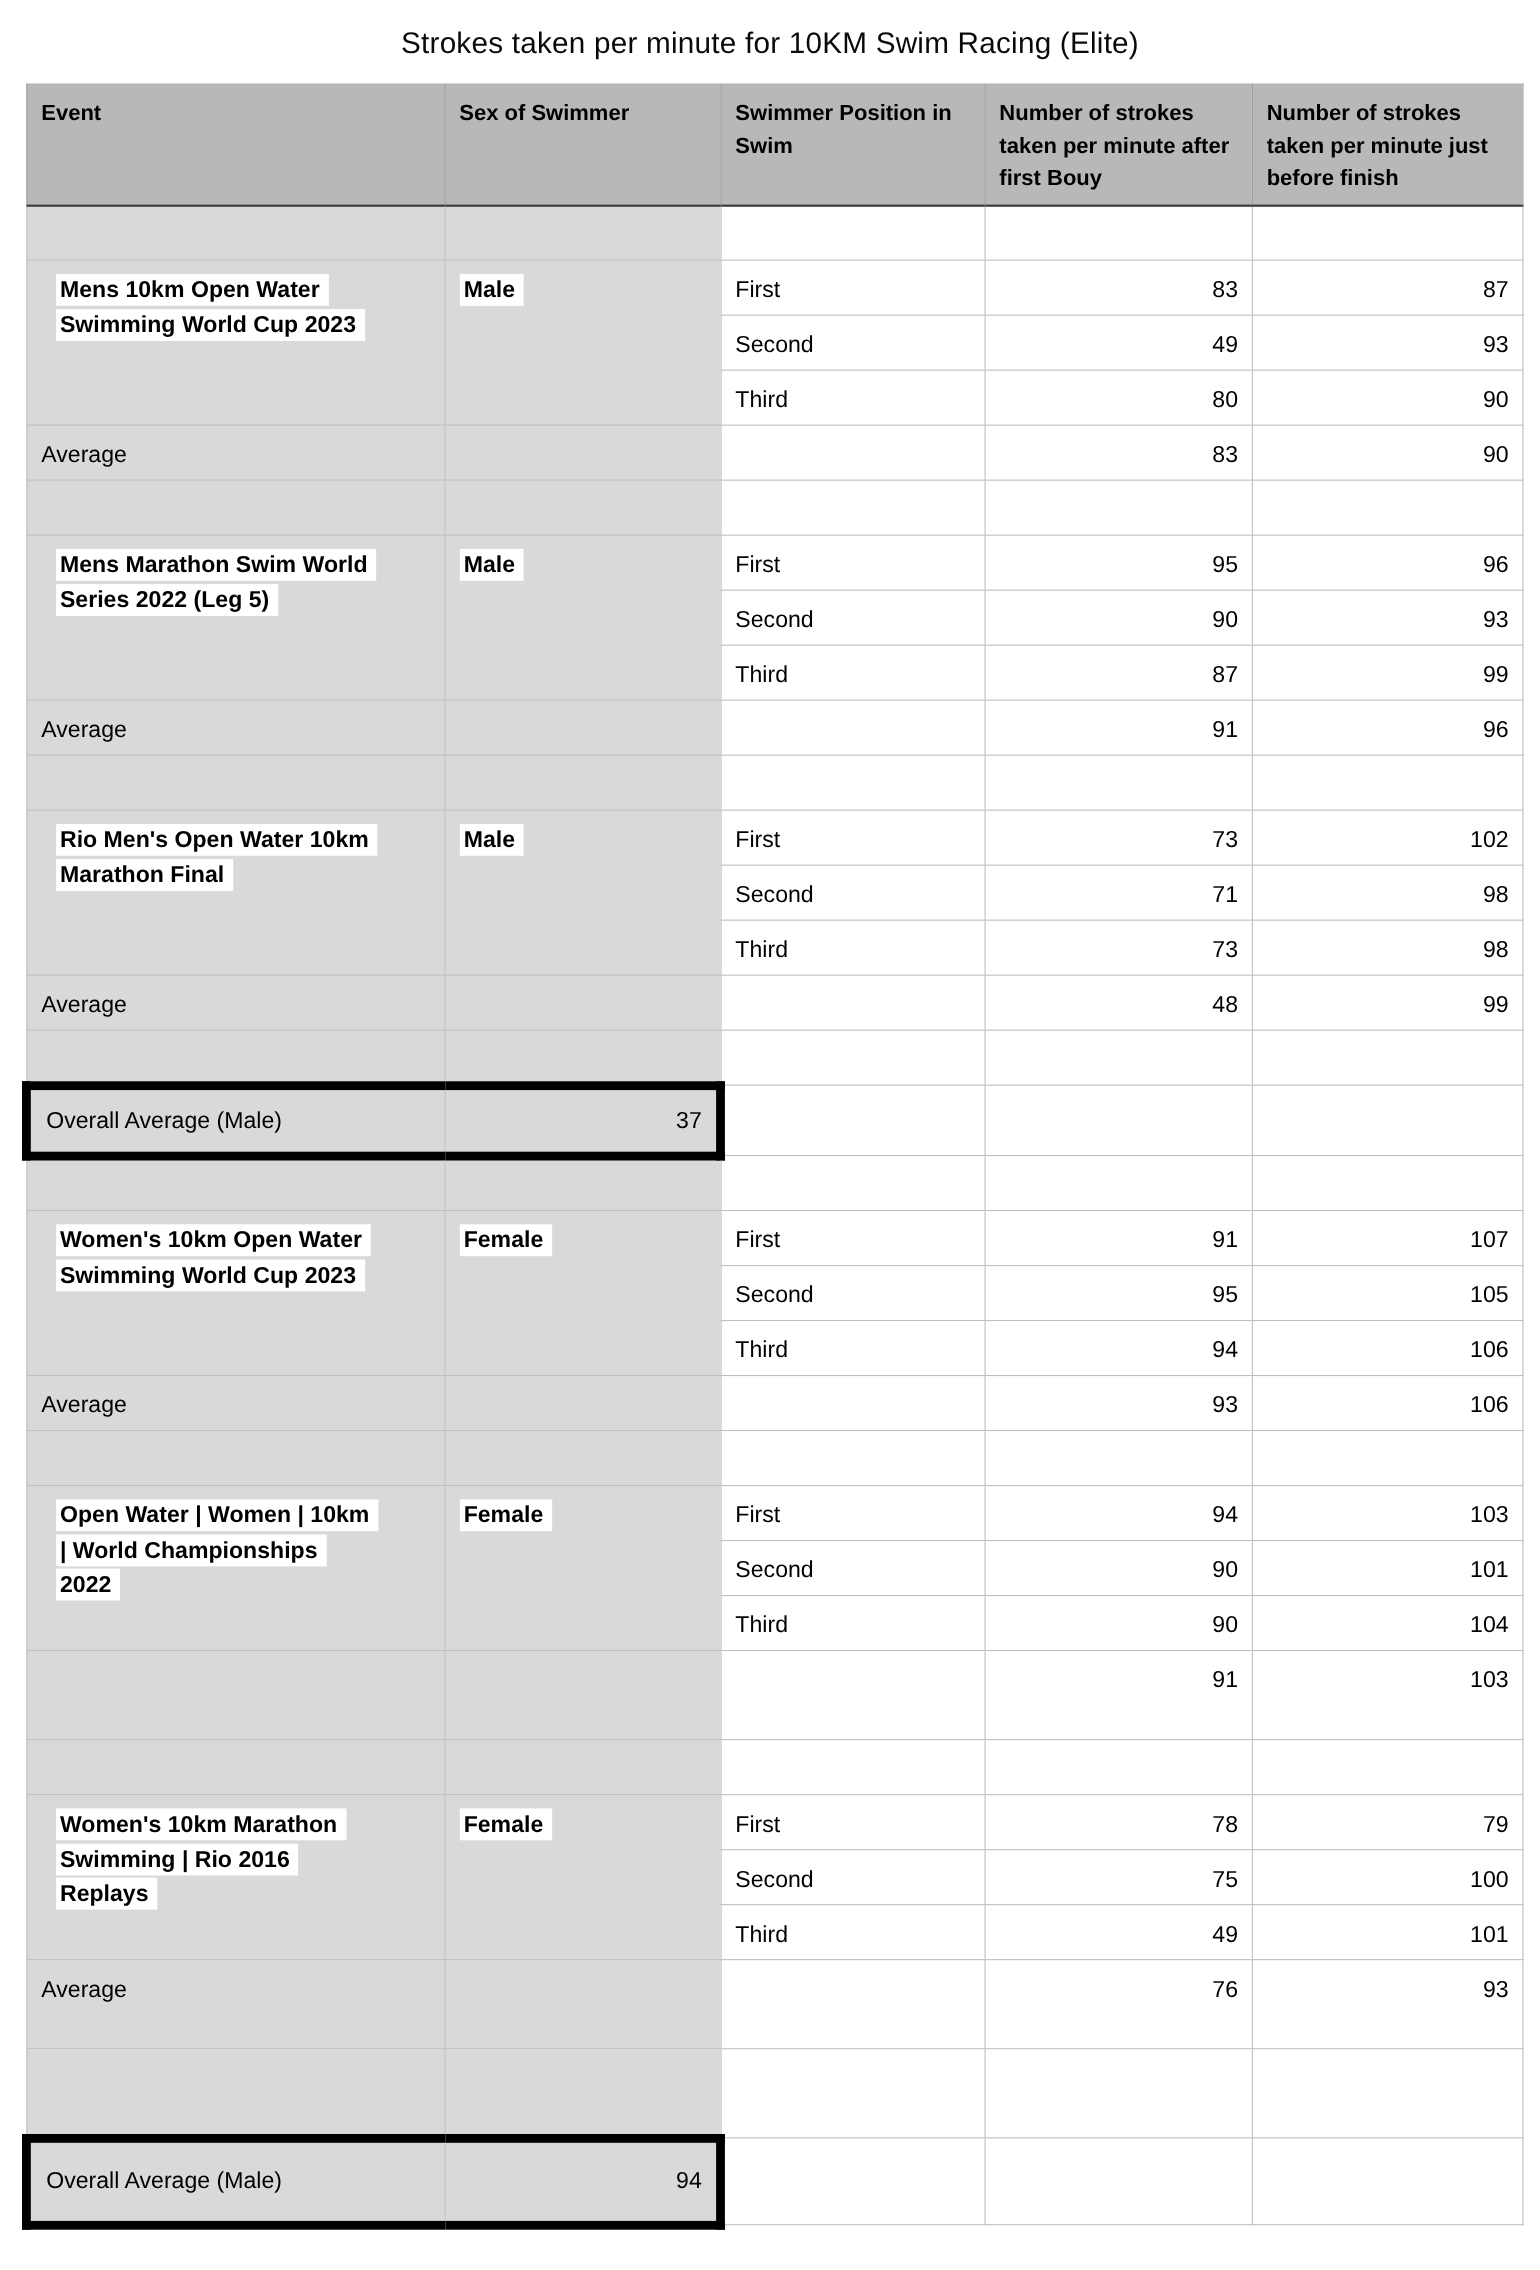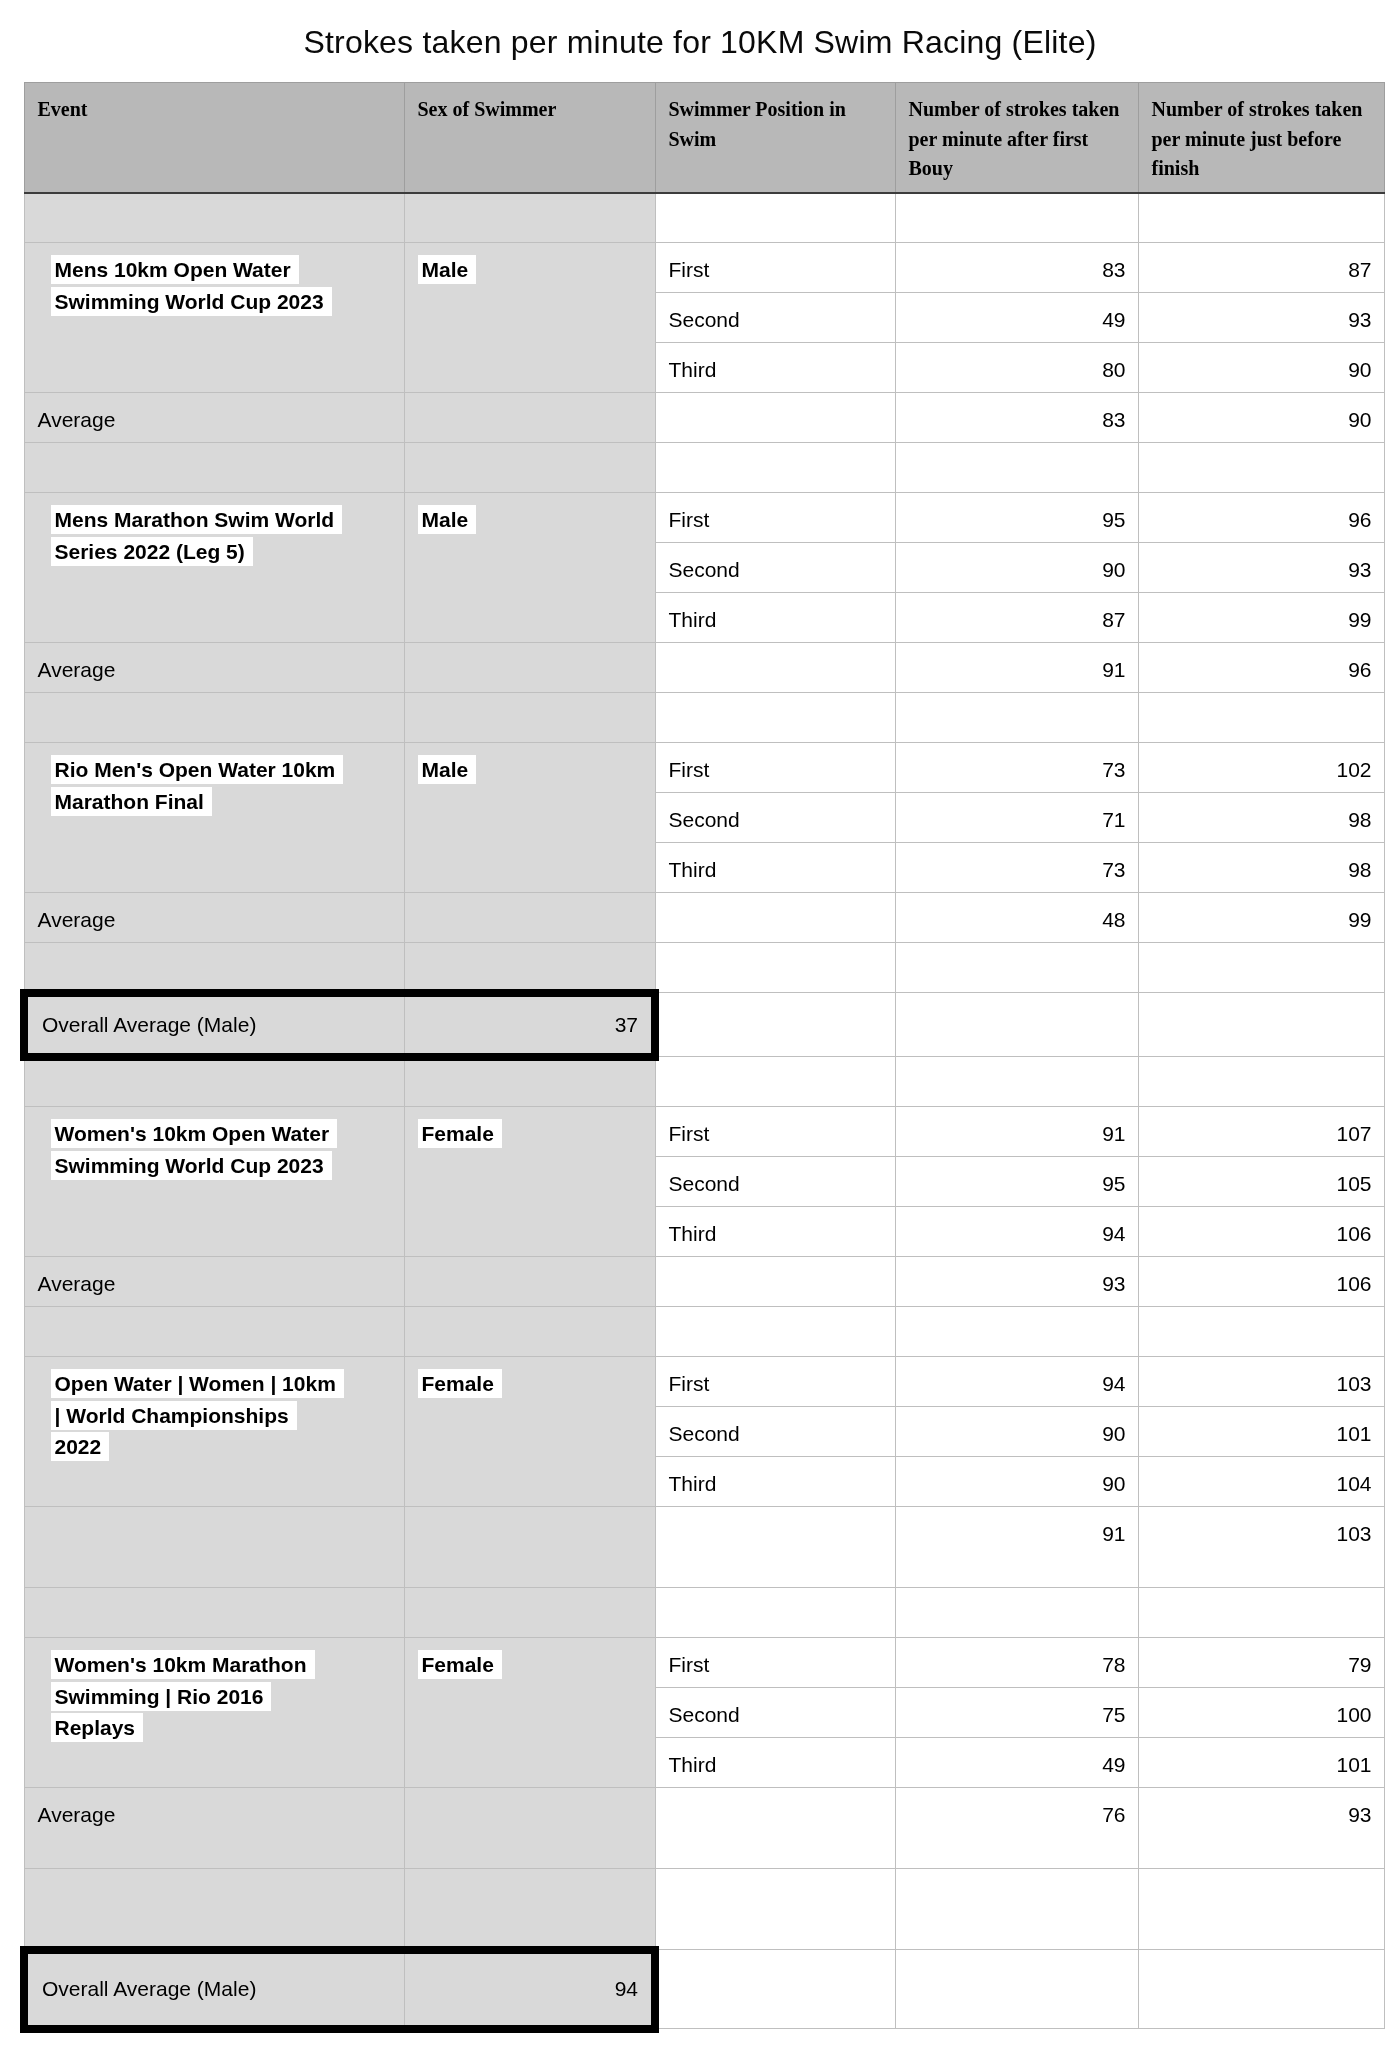--- a/index.html
+++ b/index.html
@@ -6,28 +6,28 @@
     --header-bg:#b8b8b8; --cell-bg:#d9d9d9; --grid:#bfbfbf; --header-grid:#9e9e9e;
     --header-underline:#3c3c3c; --highlight-bg:#ffffff; --overall-border:#000000; --text:#000000;
   }
   *{box-sizing:border-box;}
   html,body{margin:0;padding:0;}
   body{
     width:1400px;height:2064px;background:#fff;color:var(--text);
     font-family:"Liberation Sans","DejaVu Sans",sans-serif;overflow:hidden;
   }
   .title{
-    margin:24px 0 0 0;text-align:center;font-size:32px;font-weight:400;
+    margin:24px 0 0 0;text-align:center;font-size:27px;font-weight:400;
     letter-spacing:0.2px;color:#0a0a0a;
   }
   table.sheet{
     border-collapse:collapse;table-layout:fixed;width:1360px;margin:21px 0 0 20px;
   }
   col.c1{width:380px}col.c2{width:251px}col.c3{width:240px}col.c4{width:243px}col.c5{width:246px}
-  thead tr{height:110px;font-family:Liberation Serif, serif;}
+  thead tr{height:110px;}
   th{
     background:var(--header-bg);border:1px solid var(--header-grid);
     border-bottom:2px solid var(--header-underline);
     font-size:20px;font-weight:700;text-align:left;vertical-align:top;
     padding:12px 16px 0 13px;line-height:1.48;
   }
   td{
     border:1px solid var(--grid);font-size:21px;vertical-align:top;
     padding:11px 12px 2px 13px;line-height:1.5;background:#fff;
   }

